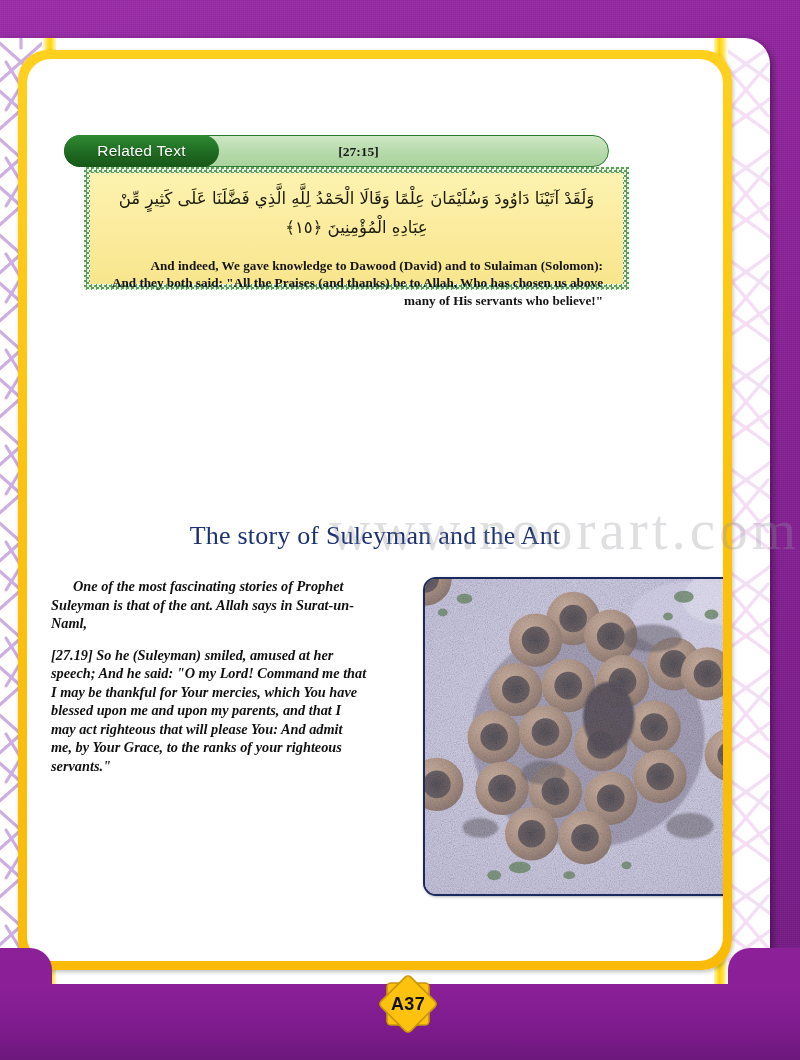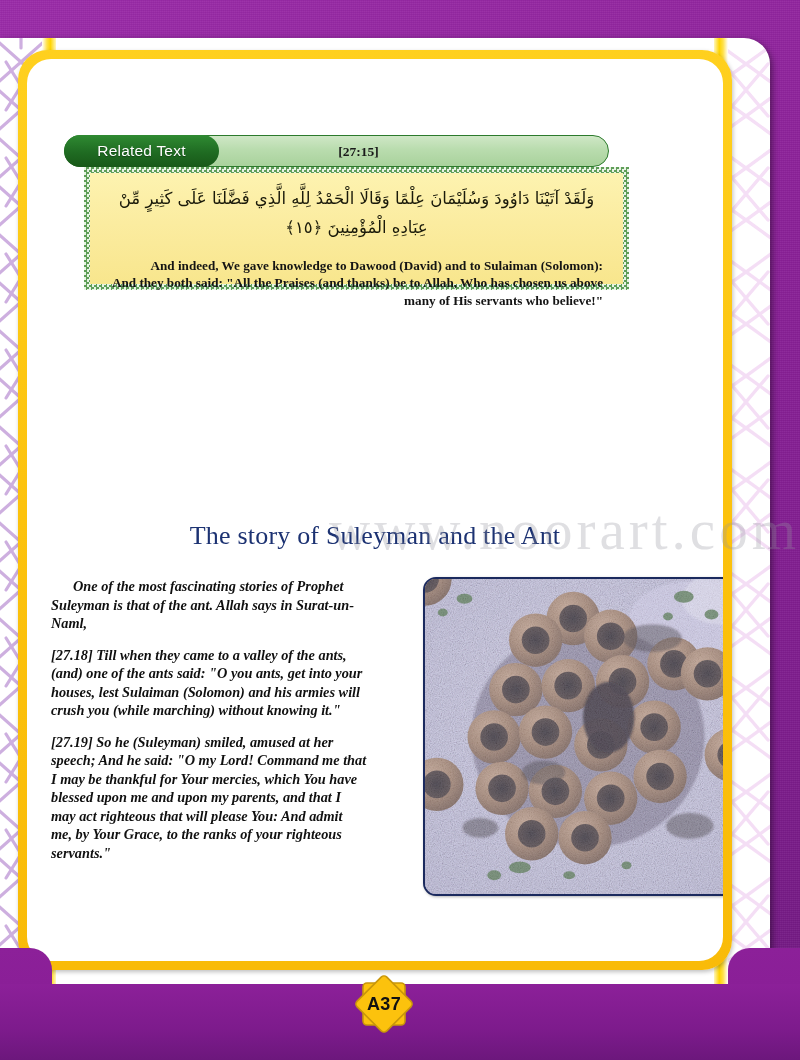--- a/index.html
+++ b/index.html
@@ -242,21 +242,21 @@
     left: 728px; bottom: 76px;
     width: 72px; height: 36px;
     background: linear-gradient(180deg,#8c2099,#8a1f97);
     border-top-left-radius: 22px;
     z-index: 5;
   }
 
   
   .page-badge {
     position: absolute;
-    left: 352px; bottom: 24px;
+    left: 376px; bottom: 24px;
     width: 64px; height: 64px;
     z-index: 9;
   }
   .page-badge svg { display:block; }
   .page-badge .num {
     position: absolute;
     left: 0; top: 0; width: 64px; height: 64px;
     display: flex; align-items: center; justify-content: center;
     font-family: "Liberation Sans", sans-serif;
     font-weight: bold;
@@ -352,21 +352,20 @@
           <div class="header-ref">[27:15]</div>
           <div class="header-pill">
             <span class="header-pill-label">Related Text</span>
           </div>
         </div>
 
         <div class="story-title">The story of Suleyman and the Ant</div>
 
         <div class="body-col">
           <p class="indent">One of the most fascinating stories of Prophet Suleyman is that of the ant. Allah says in Surat-un-Naml,</p>
-          <p>[27.18] Till when they came to a valley of the ants, (and) one of the ants said: "O you ants, get into your houses, lest Sulaiman (Solomon) and his armies will crush you (while marching) without knowing it."</p>
           <p>[27.19] So he (Suleyman) smiled, amused at her speech; And he said: "O my Lord! Command me that I may be thankful for Your mercies, which You have blessed upon me and upon my parents, and that I may act righteous that will please You: And admit me, by Your Grace, to the ranks of your righteous servants."</p>
         </div>
 
         <div class="photo">
           <svg viewBox="0 0 329 319" preserveAspectRatio="none">
             <defs>
               <radialGradient id="sand" cx="50%" cy="45%" r="75%">
                 <stop offset="0%" stop-color="#b9b6d8"></stop>
                 <stop offset="55%" stop-color="#a5a2cc"></stop>
                 <stop offset="100%" stop-color="#8f8cbc"></stop>

